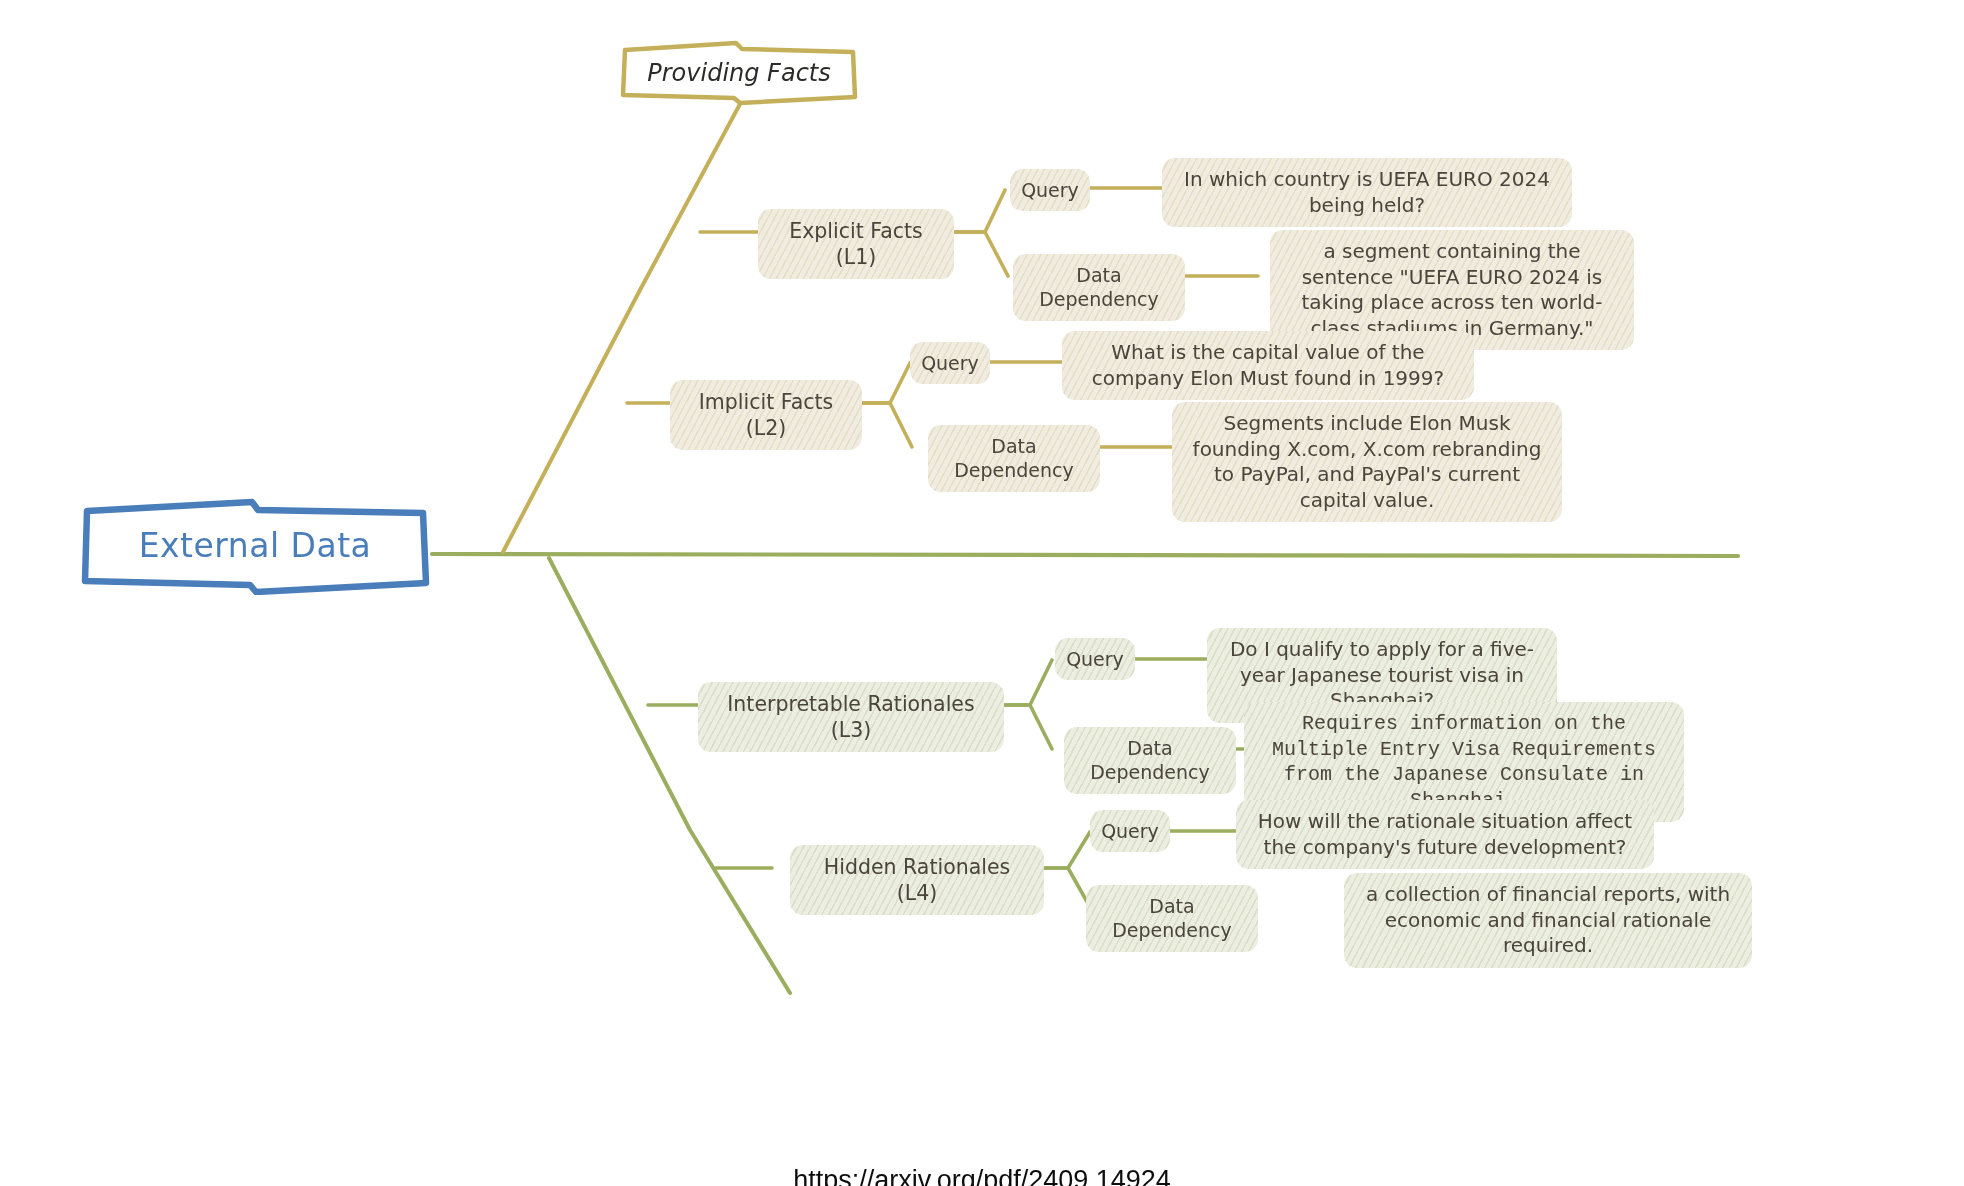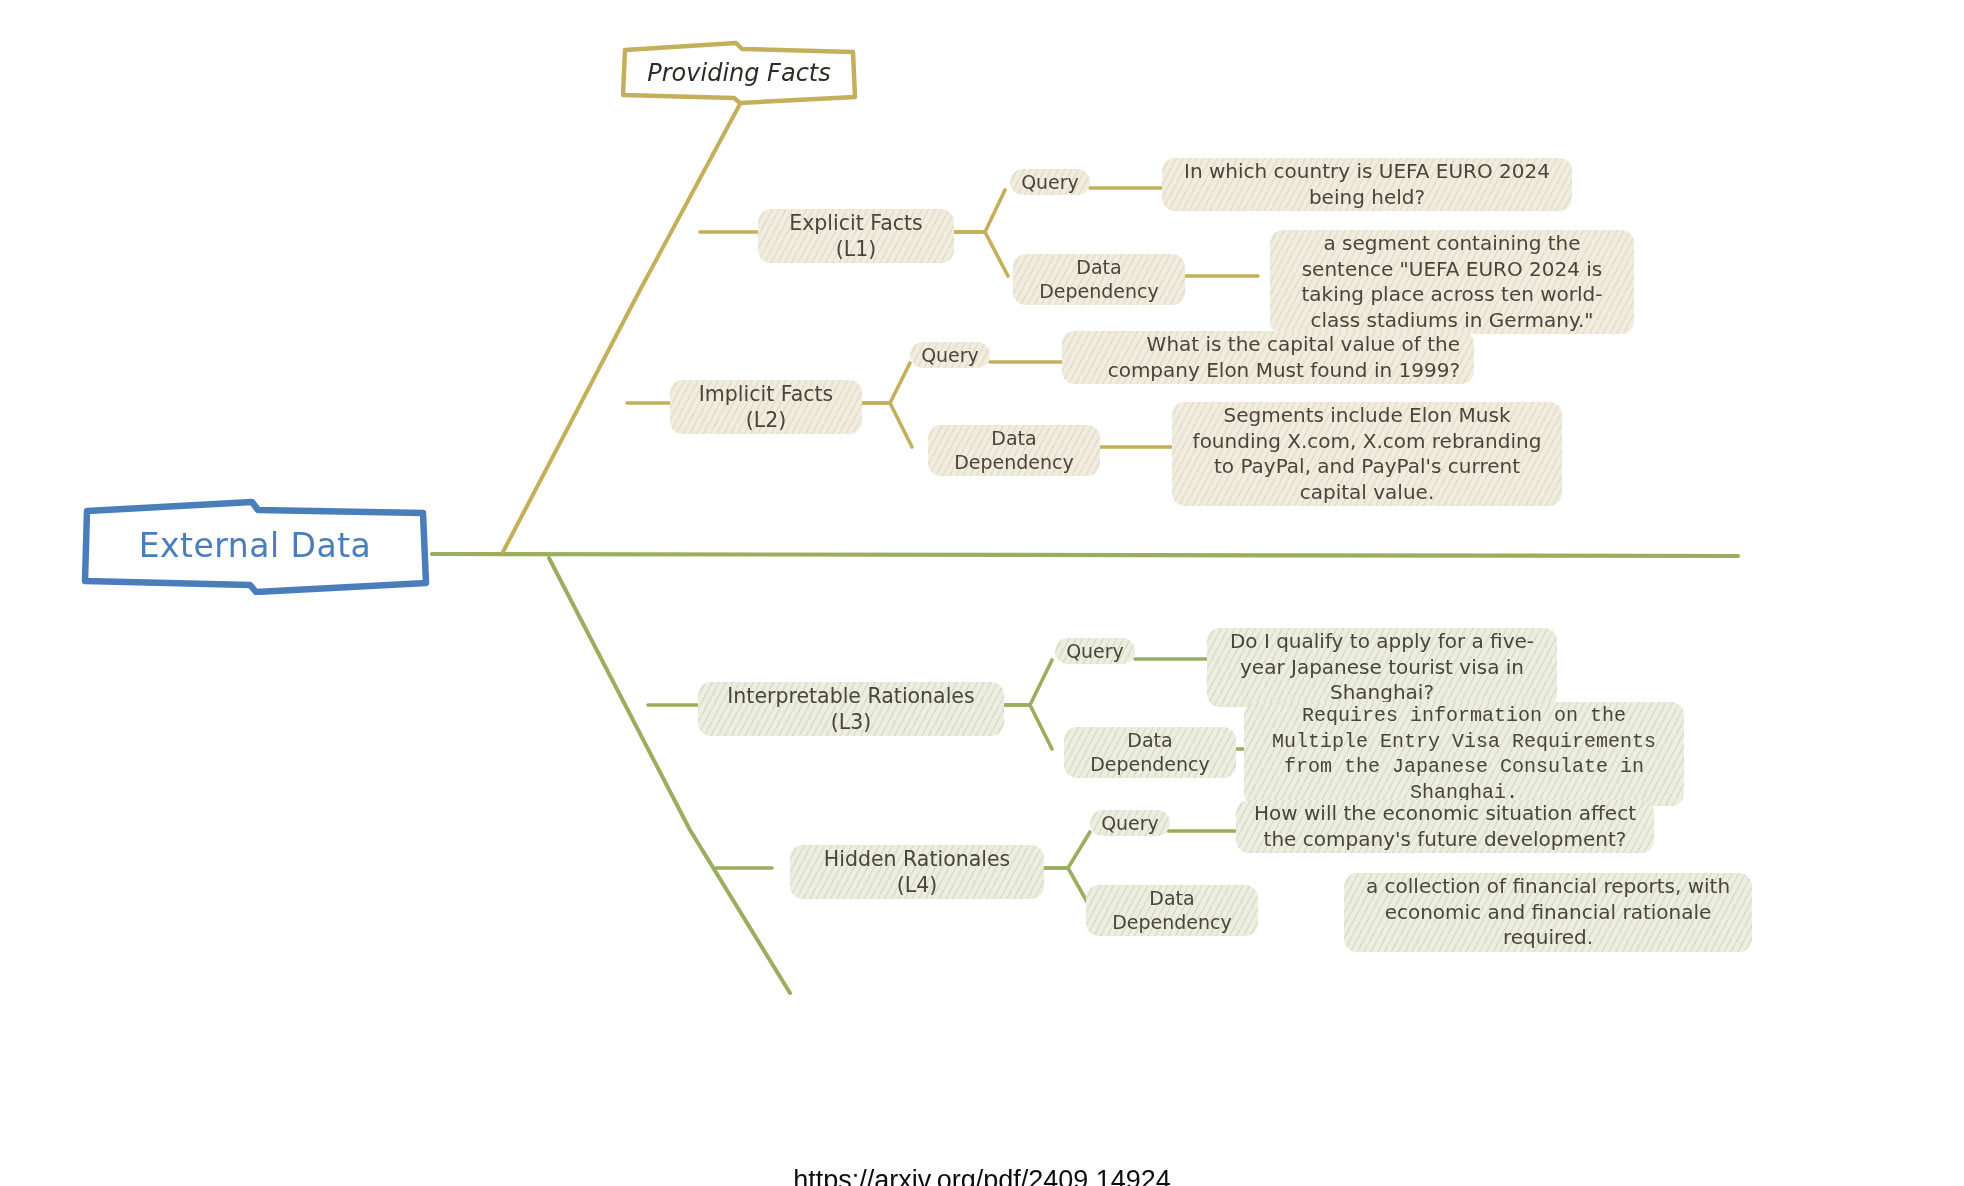--- a/index.html
+++ b/index.html
@@ -88,21 +88,21 @@
     z-index: 1;
   }
   #banner-facts { left: 620px; top: 40px; width: 238px; font-style: italic; }
   #banner-rationales { left: 628px; top: 967px; width: 300px; }
 
   
   .pill {
     display: flex;
     align-items: center;
     justify-content: center;
-    padding: 1px 14px;
+    padding: 9px 14px;
     border-radius: 13px;
   }
   .pill .pill-label {
     position: relative;
     z-index: 2;
   }
   .pill-bg {
     position: absolute;
     left: 0; top: 0;
     width: 100%;
@@ -215,21 +215,21 @@
 
   <div class="node pill tint-gold lvl-label" style="left:670px; top:380px; width:192px;">
     <span class="pill-bg"></span>
     <span class="pill-label">Implicit Facts (L2)</span>
   </div>
 
   <div class="node pill tint-gold kind-label" style="left:910px; top:342px; width:80px;">
     <span class="pill-bg"></span>
     <span class="pill-label">Query</span>
   </div>
-  <div class="node pill tint-gold detail-text" style="left:1062px; top:331px; width:412px;text-align:right;">
+  <div class="node pill tint-gold detail-text" style="left:1062px; top:331px; width:412px;">
     <span class="pill-bg"></span>
     <span class="pill-label">What is the capital value of the company Elon Must found in 1999?</span>
   </div>
 
   <div class="node pill tint-gold kind-label" style="left:928px; top:425px; width:172px;">
     <span class="pill-bg"></span>
     <span class="pill-label">Data Dependency</span>
   </div>
   <div class="node pill tint-gold detail-text" style="left:1172px; top:402px; width:390px;">
     <span class="pill-bg"></span>
@@ -263,21 +263,21 @@
     <span class="pill-bg"></span>
     <span class="pill-label">Hidden Rationales (L4)</span>
   </div>
 
   <div class="node pill tint-green kind-label" style="left:1090px; top:810px; width:80px;">
     <span class="pill-bg"></span>
     <span class="pill-label">Query</span>
   </div>
   <div class="node pill tint-green detail-text" style="left:1236px; top:800px; width:418px;">
     <span class="pill-bg"></span>
-    <span class="pill-label">How will the economic situation affect the company's future development?</span>
+    <span class="pill-label">How will the rationale situation affect the company's future development?</span>
   </div>
 
   <div class="node pill tint-green kind-label" style="left:1086px; top:885px; width:172px;">
     <span class="pill-bg"></span>
     <span class="pill-label">Data Dependency</span>
   </div>
   <div class="node pill tint-green detail-text" style="left:1344px; top:873px; width:408px;align-items:center;">
     <span class="pill-bg"></span>
     <span class="pill-label">a collection of financial reports, with economic and financial rationale required.</span>
   </div>

